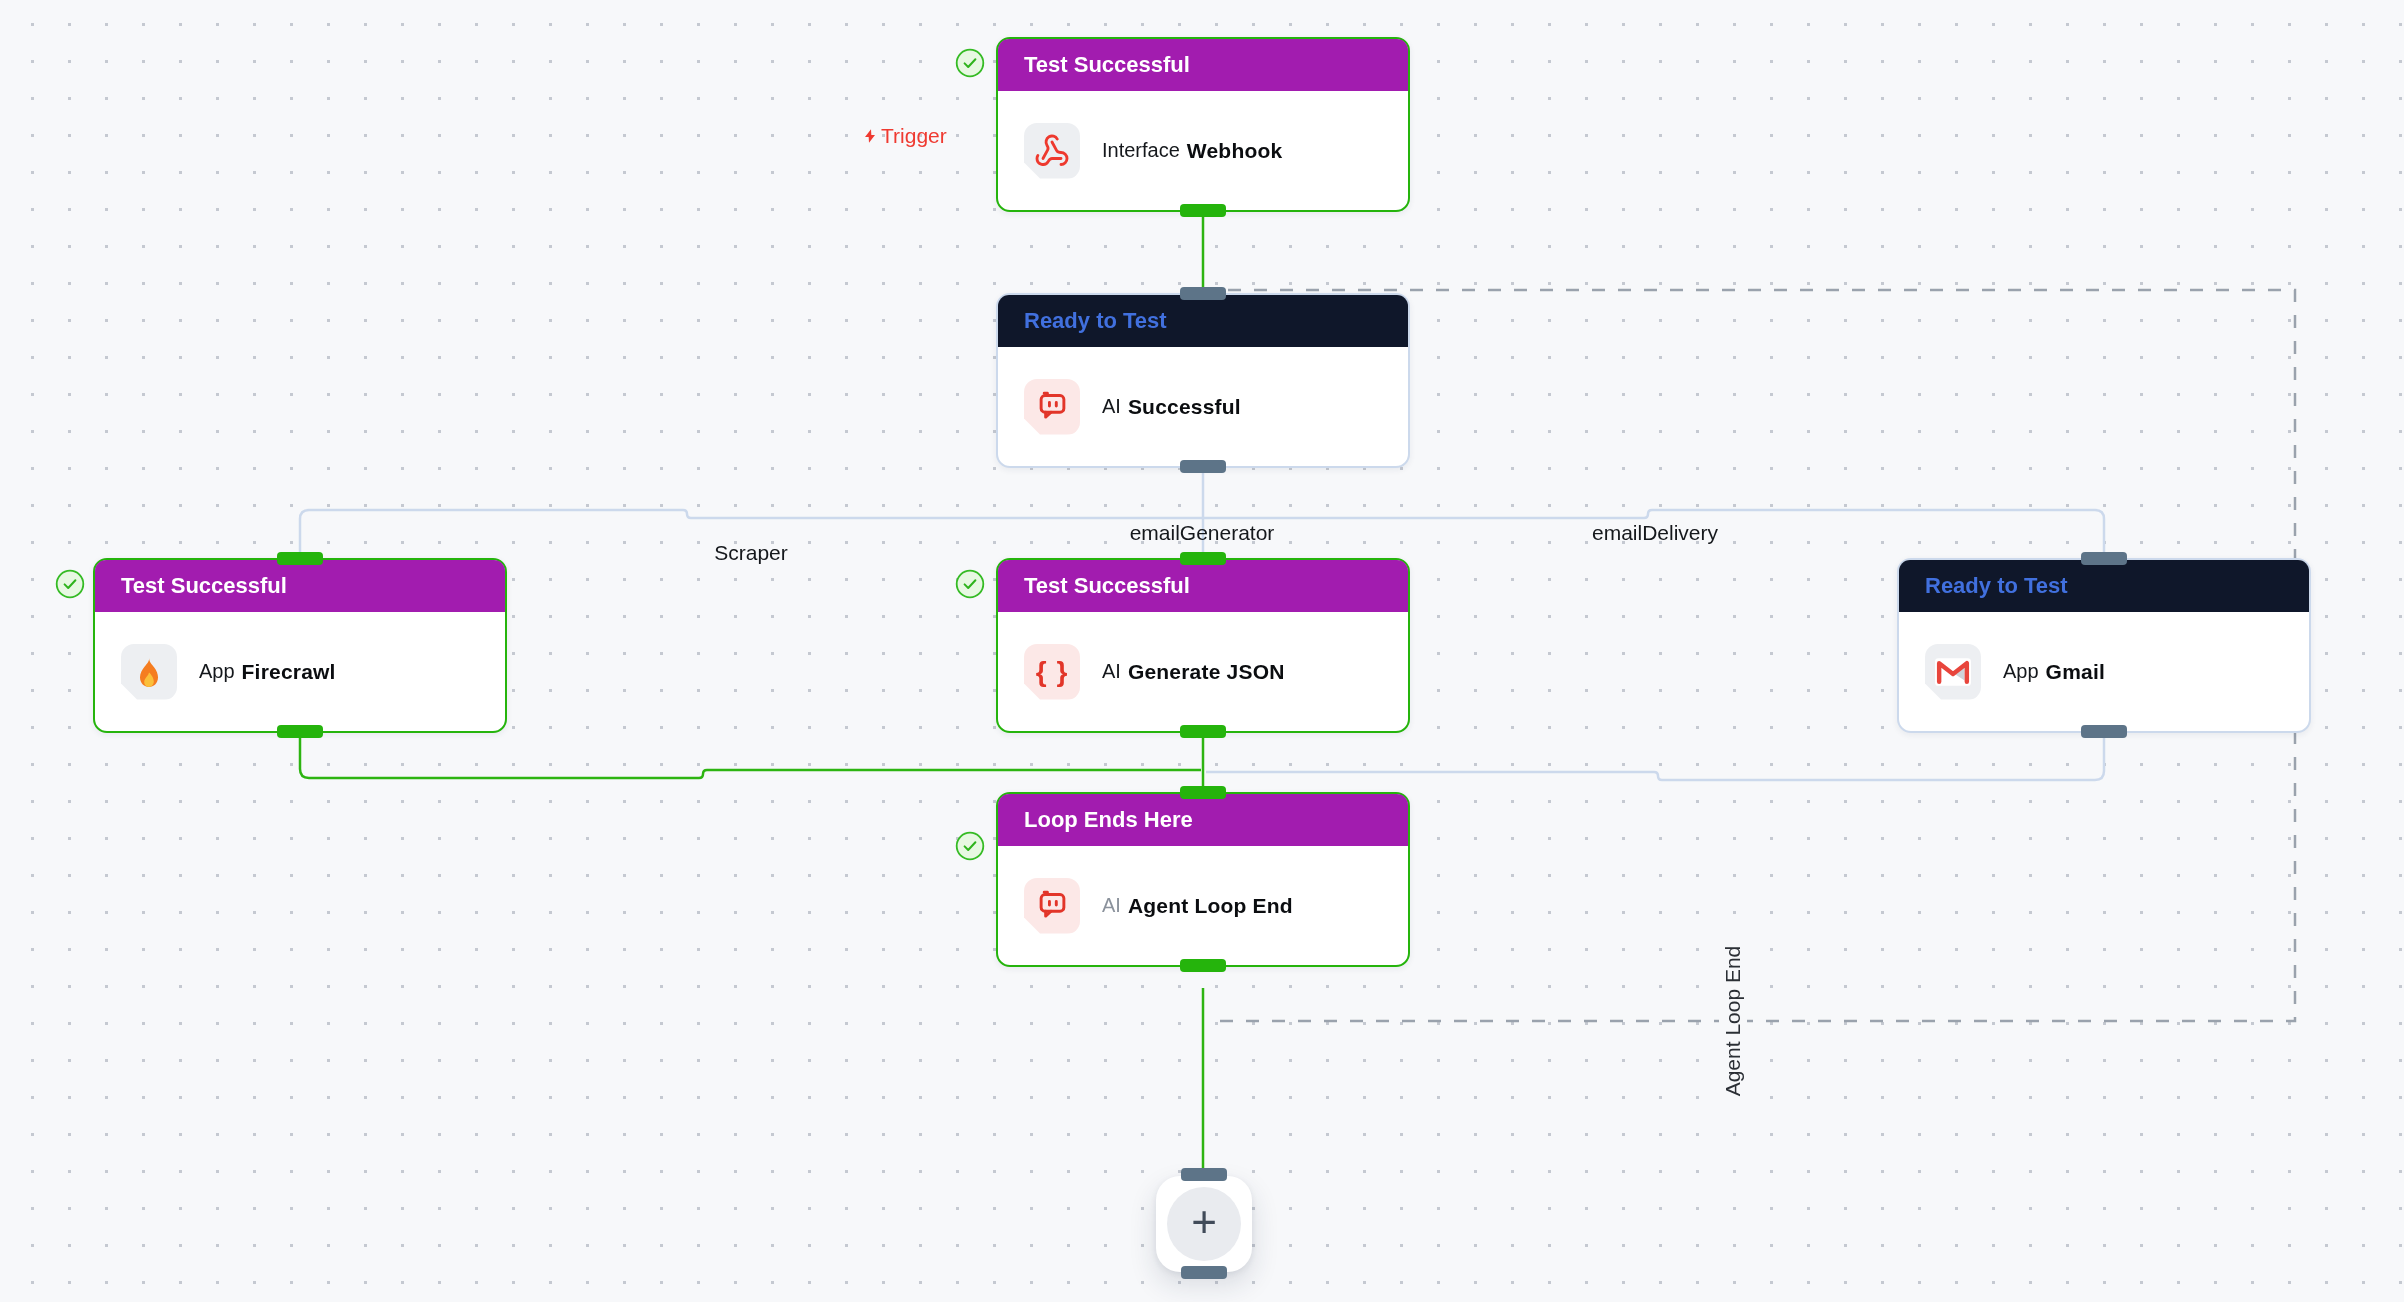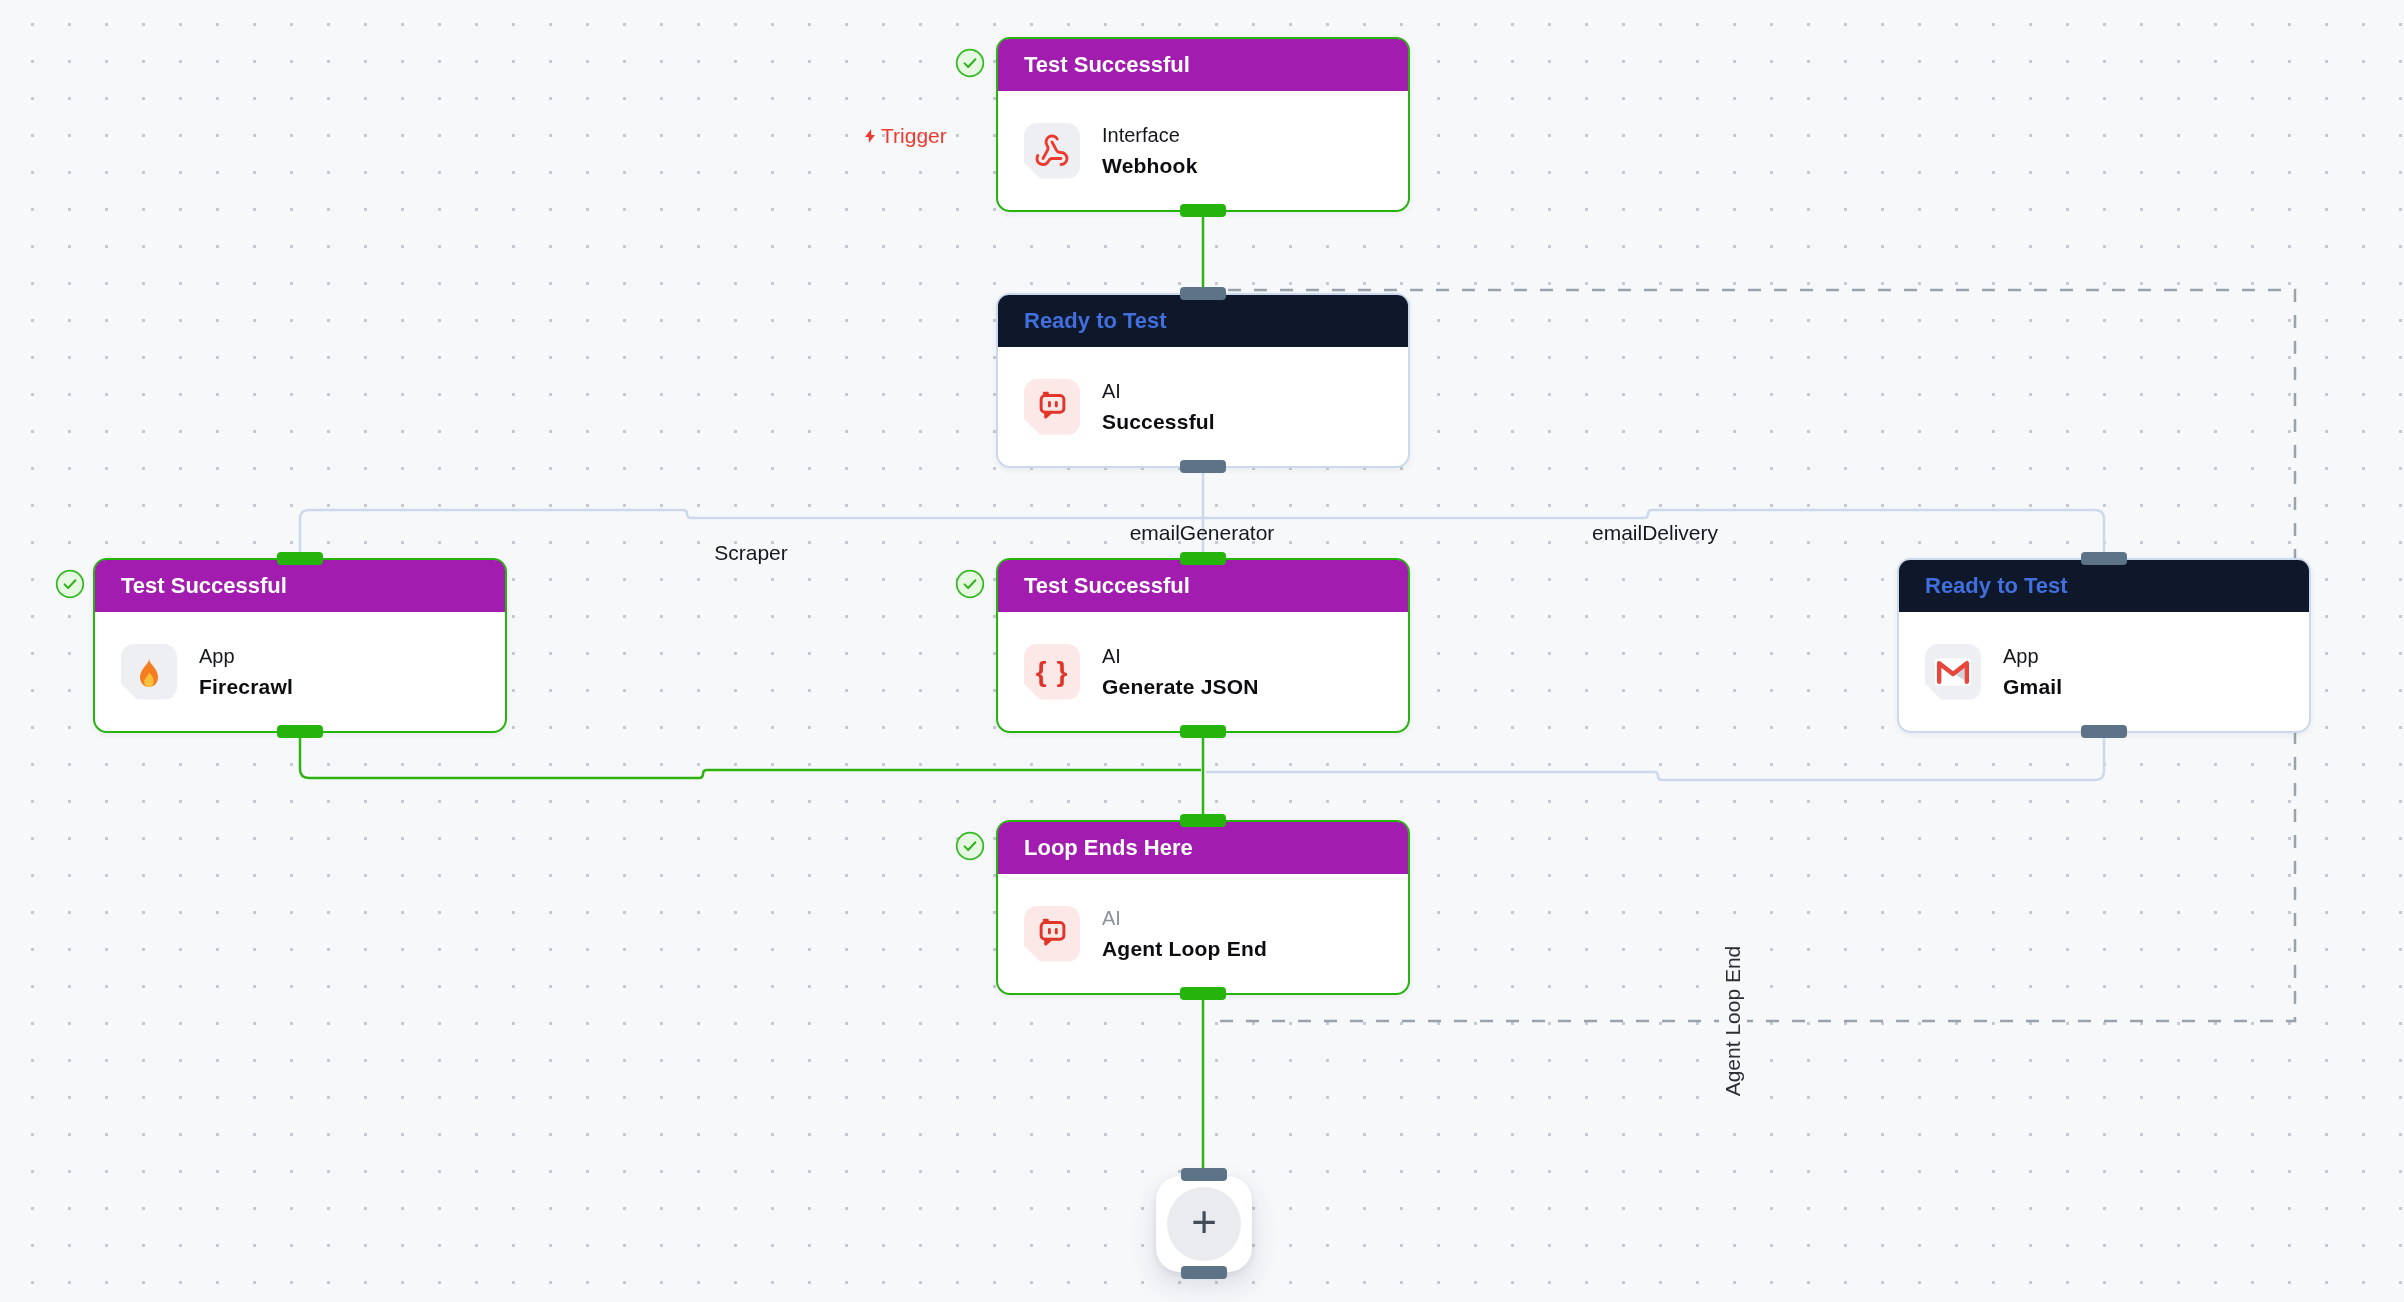--- a/index.html
+++ b/index.html
@@ -38,21 +38,21 @@
     padding:0 26px;height:119px;
   }
   .tile{
     width:56px;height:56px;flex:0 0 56px;
     display:flex;align-items:center;justify-content:center;
     border-radius:13px;
     clip-path:polygon(0 0,100% 0,100% 100%,16px 100%,0 calc(100% - 16px));
   }
   .tile.gray{background:#edeff2;}
   .tile.pink{background:#fce8e7;}
-  .nb-text{display:flex;flex-direction:column;gap:7px;}
+  .nb-text{display:flex;gap:7px;}
   .kind{font-size:20px;color:#15181c;}
   .kind.muted{color:#8b929c;}
   .title{font-size:21px;font-weight:bold;color:#0b0d10;letter-spacing:.2px;}
   .braces{font-size:28px;font-weight:bold;color:#e23529;letter-spacing:1px;}
   .handle{
     position:absolute;width:46px;height:13px;border-radius:4px;
     left:50%;transform:translateX(-50%);z-index:3;
   }
   .handle.top{top:-8px;}
   .handle.bottom{bottom:-7px;}
@@ -228,21 +228,21 @@
       </div>
       <div class="nb-text">
         <div class="kind">App</div>
         <div class="title">Gmail</div>
       </div>
     </div>
     <div class="handle top slate"></div>
     <div class="handle bottom slate"></div>
   </div>
 
-  <div class="node green" style="left:996px;top:820px;">
+  <div class="node green" style="left:996px;top:792px;">
     <div class="node-header">Loop Ends Here</div>
     <div class="node-body">
       <div class="tile pink">
         <svg viewBox="0 0 24 24" width="35" height="35" fill="none" stroke="#e23529" stroke-width="2" stroke-linecap="round" stroke-linejoin="round">
             <path d="M8.5 4.5V2.9H6.3"></path>
             <rect x="4.2" y="4.5" width="15.6" height="11.4" rx="2.6"></rect>
             <path d="M7.3 15.9v3.4l3.7-3.4"></path>
             <path d="M9.9 9.3v2.3M14.6 9.3v2.3"></path>
           </svg>
       </div>

